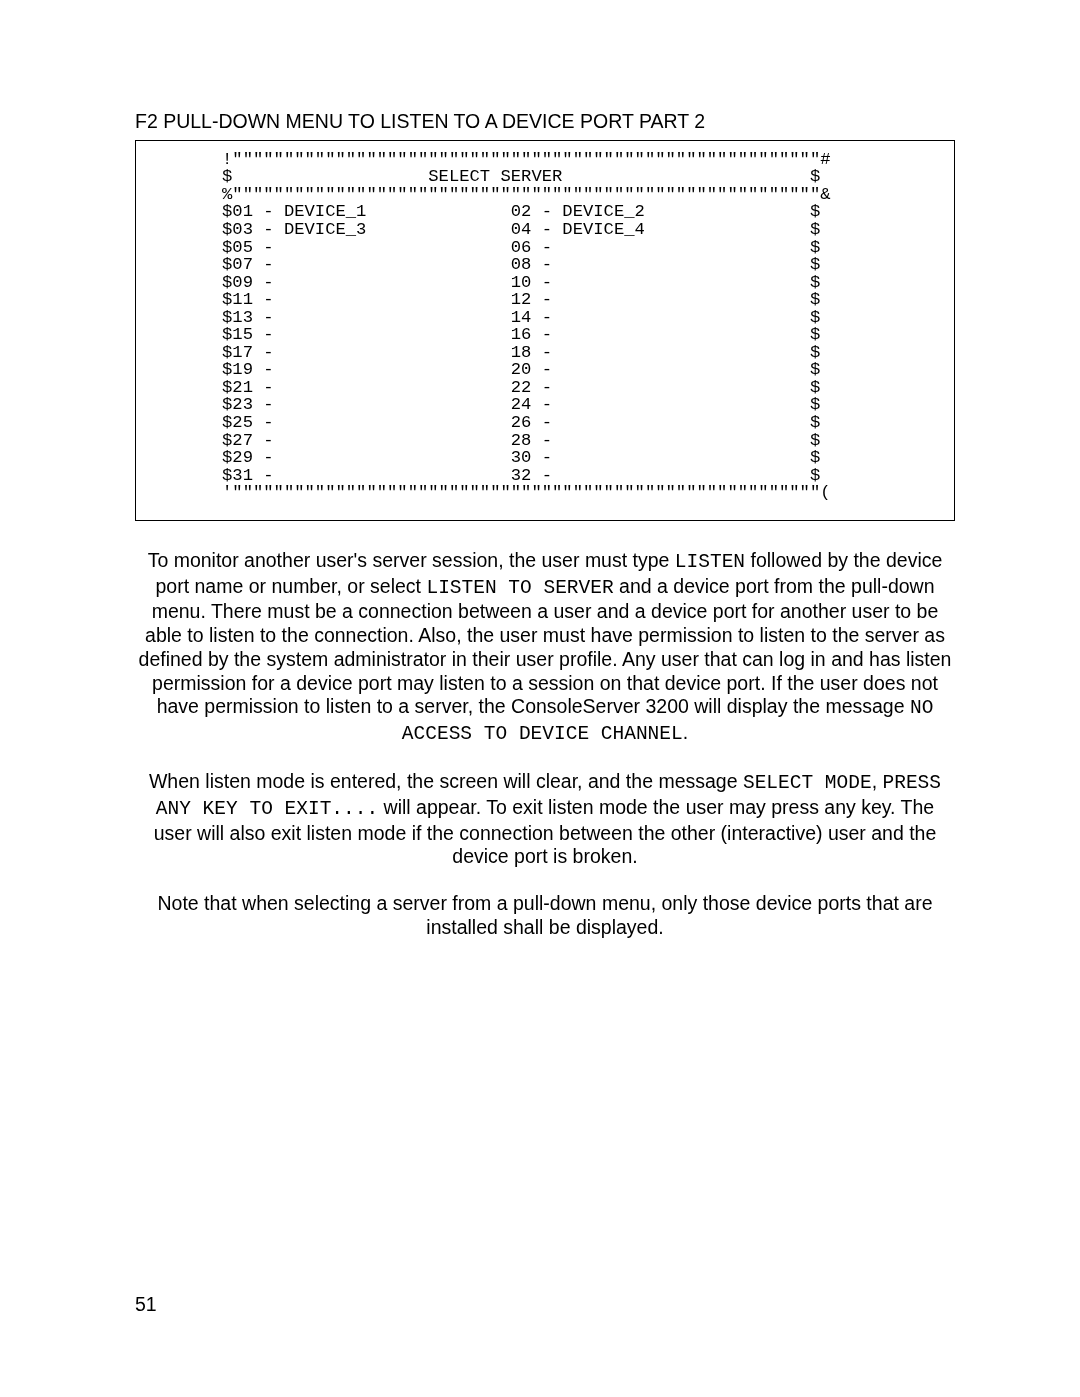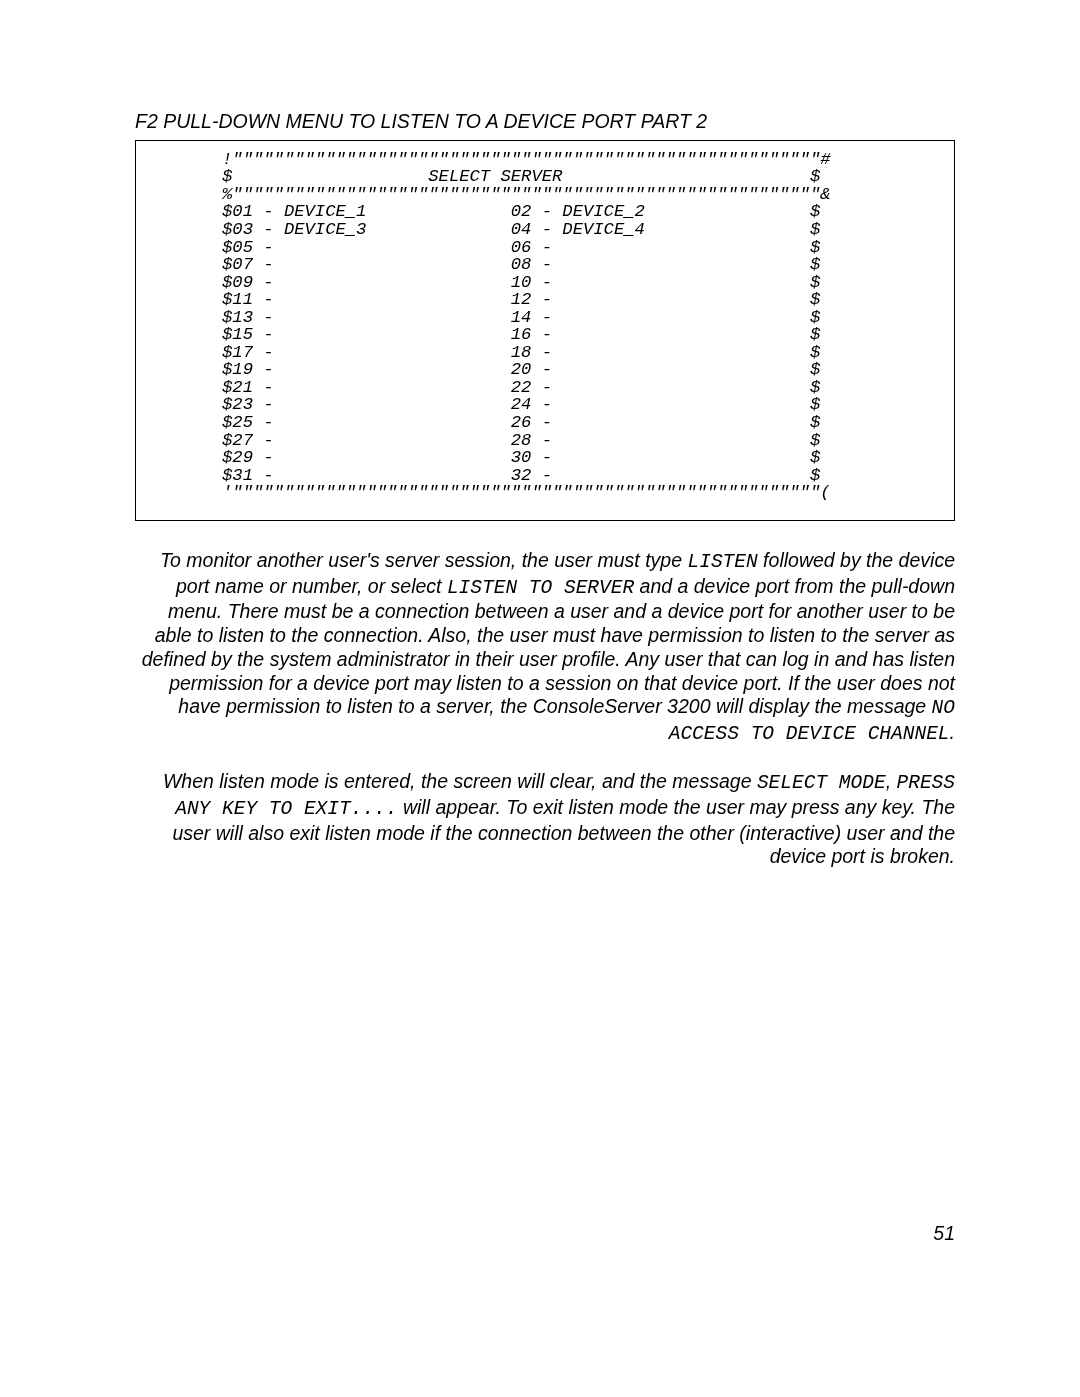--- a/index.html
+++ b/index.html
@@ -10,21 +10,20 @@
   }
   .page {
     width: 1080px;
     min-height: 1397px;
     padding: 110px 125px 0 135px;
     box-sizing: border-box;
     font-family: Arial, Helvetica, sans-serif;
     font-size: 19.5px;
     line-height: 1.22;
     position: relative;
-    font-style: italic;
   }
   .section-title {
     font-weight: 400;
     margin: 0 0 6px 0;
     font-size: 19.5px;
   }
   .terminal-box {
     border: 1px solid #000;
     padding: 10px 12px 18px 86px;
     box-sizing: border-box;
@@ -33,29 +32,29 @@
   }
   .terminal-box pre {
     margin: 0;
     font-family: "Courier New", Courier, monospace;
     font-size: 17.2px;
     line-height: 1.02;
     white-space: pre;
   }
   .para {
     margin: 0 0 23px 0;
-    text-align: right;
+    text-align: center;
   }
   .mono {
     font-family: "Courier New", Courier, monospace;
     font-size: 19.5px;
   }
   .page-number {
     width: 100%;
-    text-align: right;
+    text-align: left;
     font-size: 19.5px;
     padding-top: 330px;
   }
 </style>
 </head>
 <body>
 
 <div class="page">
 
   <div class="section-title">F2 PULL-DOWN MENU TO LISTEN TO A DEVICE PORT PART 2</div>
@@ -84,16 +83,17 @@
   </div>
 
   <p class="para">
     <span>To monitor another user's server session, the user must type </span><span class="mono">LISTEN</span><span> followed by the device port name or number, or select </span><span class="mono">LISTEN TO SERVER</span><span> and a device port from the pull-down menu.  There must be a connection between a user and a device port for another user to be able to listen to the connection.  Also, the user must have permission to listen to the server as defined by the system administrator in their user profile.  Any user that can log in and has listen permission for a device port may listen to a session on that device port.  If the user does not have permission to listen to a server, the ConsoleServer 3200 will display the message </span><span class="mono">NO ACCESS TO DEVICE CHANNEL</span><span>.</span>
   </p>
 
   <p class="para">
     <span>When listen mode is entered, the screen will clear, and the message </span><span class="mono">SELECT MODE</span><span>, </span><span class="mono">PRESS ANY KEY TO EXIT....</span><span> will appear.  To exit listen mode the user may press any key.  The user will also exit listen mode if the connection between the other (interactive) user and the device port is broken.</span>
   </p>
 
+  <p class="para">Note that when selecting a server from a pull-down menu, only those device ports that are installed shall be displayed.</p>
 
   <div class="page-number">51</div>
 
 </div>
 
 </body></html>

